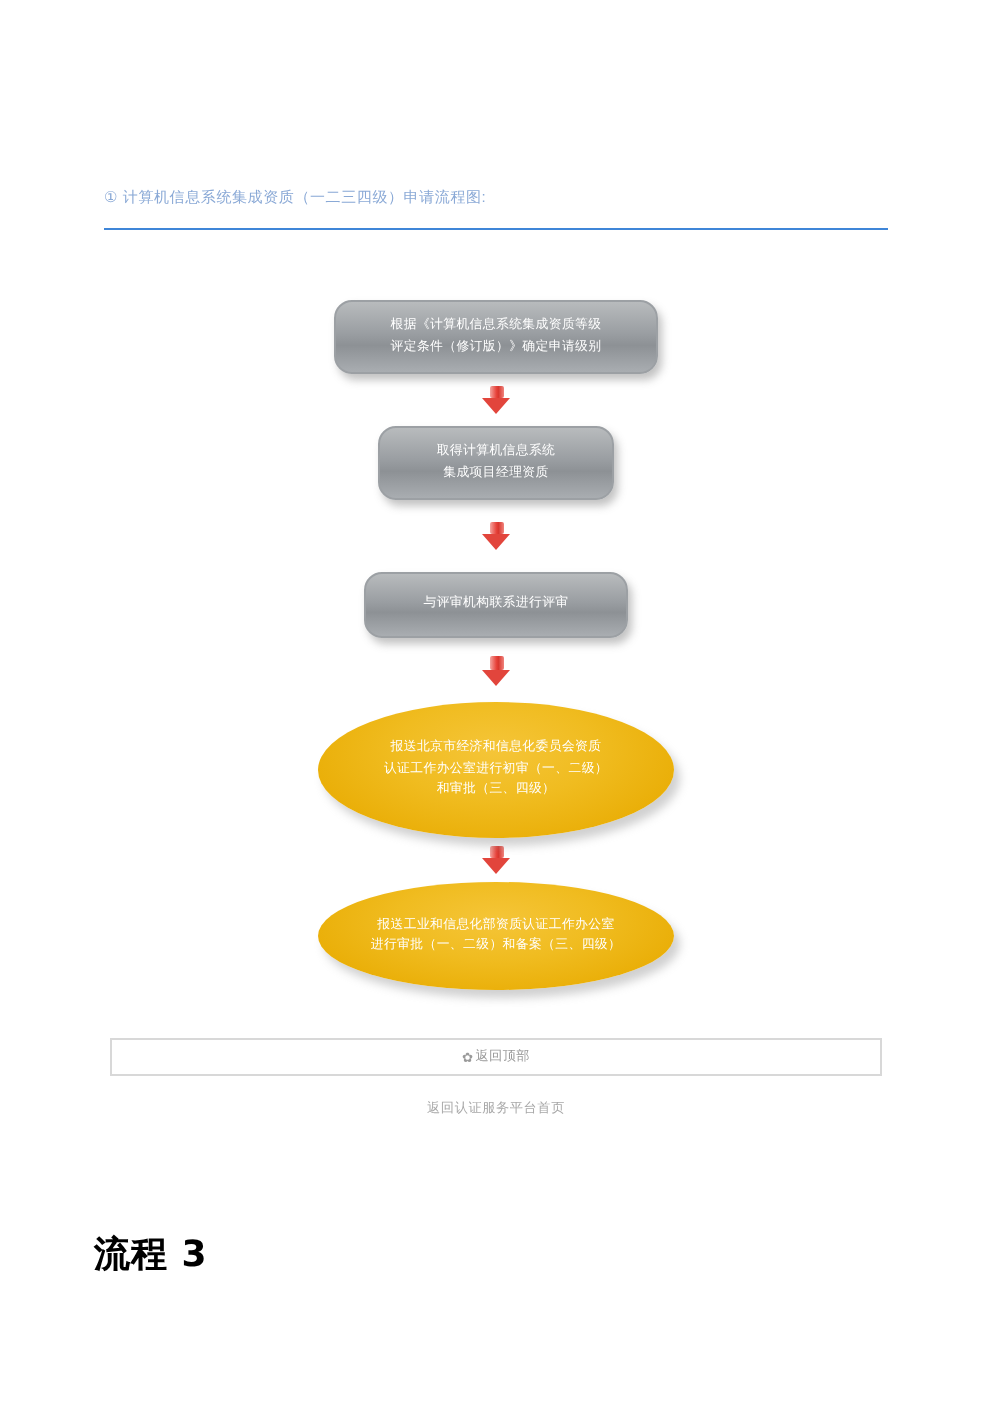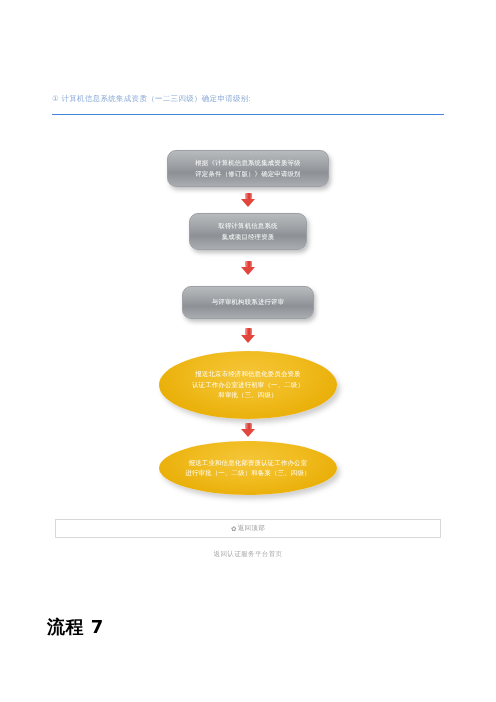--- a/index.html
+++ b/index.html
@@ -163,21 +163,21 @@
     font-weight: bold;
     color: #000000;
     letter-spacing: 0.5px;
     font-family: "DejaVu Sans", "Liberation Sans", sans-serif;
   }
 </style>
 </head>
 <body>
 
 <div class="page-header">
-  <div class="header-title">① 计算机信息系统集成资质（一二三四级）确定申请级别:</div>
+  <div class="header-title">① 计算机信息系统集成资质（一二三四级）申请流程图:</div>
 </div>
 <div class="header-rule"></div>
 
 <div class="flowchart">
 
   <div class="node process p1">
     <span class="line">根据《计算机信息系统集成资质等级</span>
     <span class="line">评定条件（修订版）》确定申请级别</span>
   </div>
 
@@ -225,13 +225,13 @@
 
 <div class="backtop-bar">
   <span class="backtop-text">
     <span class="backtop-icon">✿</span>
     <span>返回顶部</span>
   </span>
 </div>
 
 <div class="home-link">返回认证服务平台首页</div>
 
-<div class="caption">流程 7</div>
+<div class="caption">流程 3</div>
 
 </body></html>

